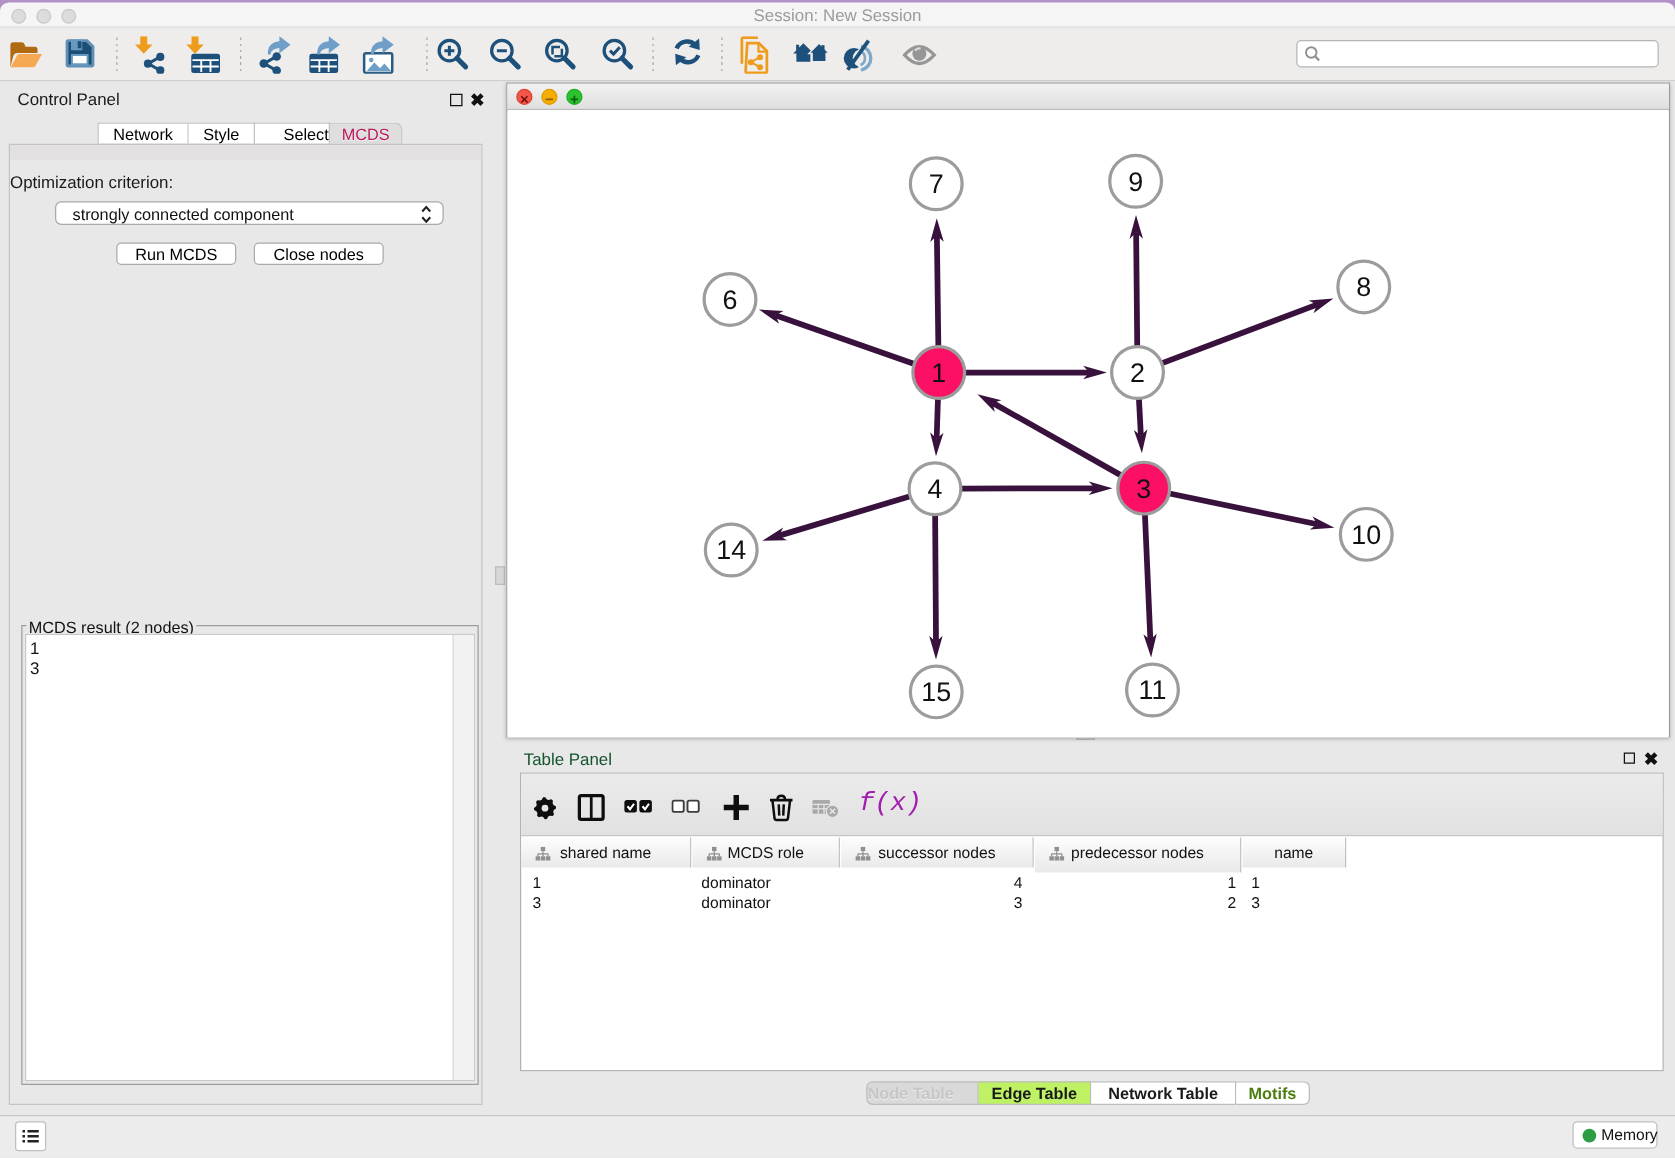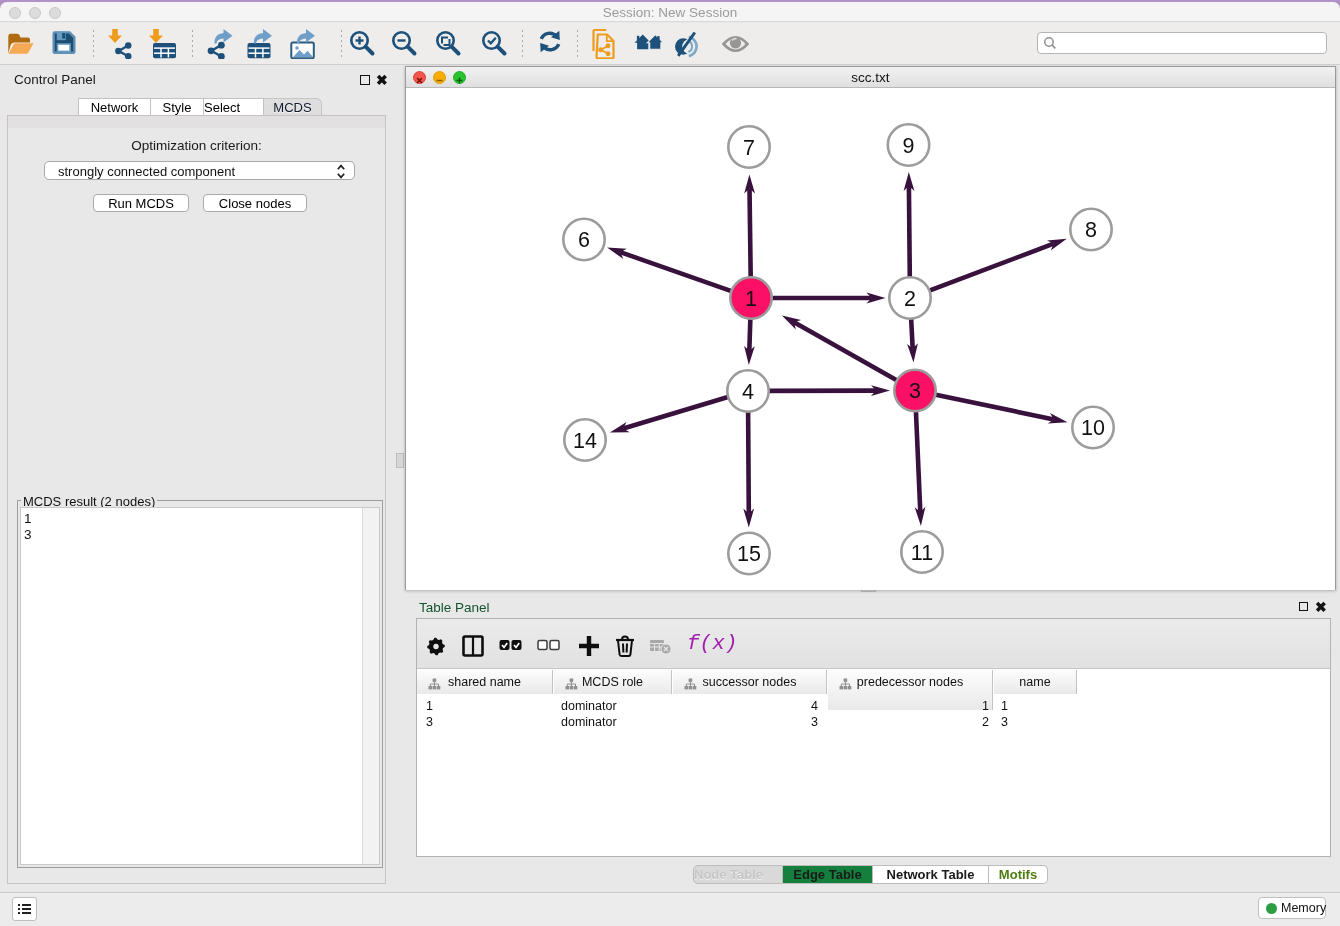--- a/index.html
+++ b/index.html
@@ -184,26 +184,26 @@
       <circle cx="6" cy="6" r="4.2" fill="none" stroke="#8f8f8f" stroke-width="1.5"></circle>
       <line x1="9" y1="9" x2="12.3" y2="12.3" stroke="#8f8f8f" stroke-width="1.7"></line>
     </svg></div>
 
 <div class="abs" style="left:14px;top:72px;font-size:13.5px;color:#1a1a1a">Control Panel</div>
 <div class="abs" style="left:360px;top:75px;width:10px;height:10px;border:1.6px solid #111"></div>
 <div class="abs" style="left:376px;top:72px;font-size:14px;font-weight:bold;color:#111">✖</div>
 
 <div class="abs" style="left:78px;top:98px;width:73px;height:18px;background:#fff;border:1px solid #c2c2c2;font-size:13px;text-align:center;line-height:17px">Network</div>
 <div class="abs" style="left:151px;top:98px;width:53px;height:18px;background:#fff;border:1px solid #c2c2c2;border-left:none;font-size:13px;text-align:center;line-height:17px">Style</div>
-<div class="abs" style="left:204px;top:98px;width:60px;height:18px;background:#fff;border:1px solid #c2c2c2;border-left:none;font-size:13px;text-align:left;line-height:17px">Select</div>
-<div class="abs" style="left:264px;top:98px;width:58px;height:18px;background:#dedede;border:1px solid #c6c6c6;border-left:none;border-radius:0 6px 0 0;font-size:13px;text-align:center;line-height:17px;color:#0f172a;text-shadow:0 1px 0 #f8f8f8">MCDS</div>
+<div class="abs" style="left:204px;top:98px;width:60px;height:18px;background:#fff;border:1px solid #c2c2c2;border-left:none;font-size:13px;text-align:right;line-height:17px">Select</div>
+<div class="abs" style="left:264px;top:98px;width:58px;height:18px;background:#dedede;border:1px solid #c6c6c6;border-left:none;border-radius:0 6px 0 0;font-size:13px;text-align:center;line-height:17px;color:#be185d;text-shadow:0 1px 0 #f8f8f8">MCDS</div>
 
 <div class="abs" style="left:7px;top:115px;width:379px;height:769px;border:1px solid #c4c4c4;background:#e9e8e8"></div>
 <div class="abs" style="left:8px;top:116px;width:377px;height:12px;background:#e2e0e0"></div>
-<div class="abs" style="left:8px;top:138px;width:377px;text-align:center;font-size:13.5px;color:#1a1a1a">Optimization criterion:</div>
+<div class="abs" style="left:8px;top:138px;width:377px;text-align:left;font-size:13.5px;color:#1a1a1a">Optimization criterion:</div>
 <div class="abs" style="left:44px;top:161px;width:311px;height:19px;background:#fff;border:1px solid #a9a9a9;border-radius:5px">
   <div style="position:absolute;left:13px;top:2px;font-size:13px;color:#111">strongly connected component</div>
   <div style="position:absolute;right:8px;top:2px"><svg width="10" height="15" viewBox="0 0 10 15" style="">
         <g fill="none" stroke="#222" stroke-width="1.7">
           <path d="M1.8 5.2 L5 1.6 L8.2 5.2"></path>
           <path d="M1.8 9.8 L5 13.4 L8.2 9.8"></path>
         </g>
       </svg></div>
 </div>
 <div class="abs" style="left:93px;top:194px;width:96px;height:18px;background:#fff;border:1px solid #ababab;border-radius:4px;font-size:13px;text-align:center;line-height:17px">Run MCDS</div>
@@ -213,21 +213,20 @@
 <div class="abs" style="left:21px;top:494px;background:#e9e8e8;padding:0 2px;font-size:13px;color:#111">MCDS result (2 nodes)</div>
 <div class="abs" style="left:20px;top:507px;width:360px;height:358px;background:#fff;border:1px solid #c9c9c9"></div>
 <div class="abs" style="left:362px;top:508px;width:17px;height:356px;background:#f2f2f2;border-left:1px solid #dcdcdc"></div>
 <div class="abs" style="left:24px;top:511px;font-size:13.5px;color:#111;line-height:16px">1<br>3</div>
 
 <div class="abs" style="left:396px;top:453px;width:8px;height:15px;background:#d7d7d7;border:1px solid #bdbdbd"></div>
 <div class="abs" style="left:861px;top:585px;width:15px;height:7px;background:#d7d7d7;border:1px solid #bdbdbd"></div>
 
 <div class="abs" style="left:405px;top:66px;width:931px;height:524px;border:1px solid #9a9a9a;background:#fff;box-shadow:0 1px 3px rgba(0,0,0,0.25)">
   <div style="position:absolute;left:0;top:0;width:100%;height:21px;background:linear-gradient(#f2f2f2,#dfdfdf);border-bottom:1px solid #b9b9b9"></div>
-  <div style="position:absolute;left:0;top:3px;width:100%;text-align:center;font-size:13.5px;color:#111">scc.txt</div>
   <div style="position:absolute;left:7px;top:4px;width:13px;height:13px;border-radius:50%;background:#f25648;border:1px solid #dd4437"><svg width="11" height="11" viewBox="0 0 11 11" style="">
         <path d="M3 3 l5 5 m0 -5 l-5 5" stroke="#750b06" stroke-width="1.3"></path>
       </svg></div>
   <div style="position:absolute;left:27px;top:4px;width:13px;height:13px;border-radius:50%;background:#f7ad00;border:1px solid #e09c00"><svg width="11" height="11" viewBox="0 0 11 11" style="">
         <line x1="2.5" y1="5.5" x2="8.5" y2="5.5" stroke="#8f5f00" stroke-width="1.4"></line>
       </svg></div>
   <div style="position:absolute;left:47px;top:4px;width:13px;height:13px;border-radius:50%;background:#2ac22e;border:1px solid #1fae24"><svg width="11" height="11" viewBox="0 0 11 11" style="">
         <path d="M5.5 2.5 v6 M2.5 5.5 h6" stroke="#0b6010" stroke-width="1.4"></path>
       </svg></div>
   <div style="position:absolute;left:0;top:22px;width:929px;height:501px;background:#fff;overflow:hidden">
@@ -387,21 +386,21 @@
           </g>
           <g stroke="#909090" stroke-width="1">
             <line x1="6.4" y1="3.9" x2="6.4" y2="8"></line>
             <line x1="2.3" y1="6" x2="10.5" y2="6"></line>
             <line x1="2.3" y1="6" x2="2.3" y2="8"></line>
             <line x1="10.5" y1="6" x2="10.5" y2="8"></line>
           </g>
         </svg></div>
       <div style="position:absolute;left:0;right:0;top:5px;text-align:center;font-size:12.5px;color:#111">successor nodes</div>
     </div>
-    <div style="position:absolute;left:411px;top:0;width:165px;height:40px;border-right:1px solid #c3c3c3;background:linear-gradient(#fdfdfd,#e9e9e9)">
+    <div style="position:absolute;left:411px;top:0;width:165px;height:28px;border-right:1px solid #c3c3c3;background:linear-gradient(#fdfdfd,#e9e9e9)">
       <div style="position:absolute;left:11px;top:6px"><svg width="13" height="12" viewBox="0 0 13 12" style="">
           <g fill="#909090">
             <rect x="4.6" y="0.5" width="3.6" height="3.4"></rect>
             <rect x="0.5" y="8" width="3.6" height="3.4"></rect>
             <rect x="4.6" y="8" width="3.6" height="3.4"></rect>
             <rect x="8.7" y="8" width="3.6" height="3.4"></rect>
           </g>
           <g stroke="#909090" stroke-width="1">
             <line x1="6.4" y1="3.9" x2="6.4" y2="8"></line>
             <line x1="2.3" y1="6" x2="10.5" y2="6"></line>
@@ -422,21 +421,21 @@
     <div style="position:absolute;left:411px;width:161px;top:4px;text-align:right">1</div>
     <div style="position:absolute;left:584px;top:4px">1</div>
     <div style="position:absolute;left:9px;top:20px">3</div>
     <div style="position:absolute;left:144px;top:20px">dominator</div>
     <div style="position:absolute;left:256px;width:145px;top:20px;text-align:right">3</div>
     <div style="position:absolute;left:411px;width:161px;top:20px;text-align:right">2</div>
     <div style="position:absolute;left:584px;top:20px">3</div>
   </div>
 
 <div class="abs" style="left:693px;top:865px;width:90px;height:19px;background:#d9d9d9;border:1px solid #bcbcbc;border-radius:5px 0 0 5px;font-size:13px;font-weight:bold;line-height:18px;color:#c6c6c6;text-shadow:0 1px 0 #f2f2f2">Node Table</div>
-<div class="abs" style="left:783px;top:865px;width:90px;height:19px;background:#15803d;border:1px solid #bcbcbc;border-left:none;font-size:13px;font-weight:bold;text-align:center;line-height:18px;color:#1a1a1a">Edge Table</div>
+<div class="abs" style="left:783px;top:865px;width:90px;height:19px;background:#bef264;border:1px solid #bcbcbc;border-left:none;font-size:13px;font-weight:bold;text-align:center;line-height:18px;color:#1a1a1a">Edge Table</div>
 <div class="abs" style="left:873px;top:865px;width:116px;height:19px;background:#fff;border:1px solid #bcbcbc;border-left:none;font-size:13px;font-weight:bold;text-align:center;line-height:18px;color:#1a1a1a">Network Table</div>
 <div class="abs" style="left:989px;top:865px;width:59px;height:19px;background:#fff;border:1px solid #bcbcbc;border-left:none;border-radius:0 5px 5px 0;font-size:13px;font-weight:bold;text-align:center;line-height:18px;color:#4d7c0f">Motifs</div>
 
 <div class="abs" style="left:0;top:892px;width:1340px;height:34px;background:#ececec;border-top:1px solid #c9c9c9"></div>
 <div class="abs" style="left:12px;top:897px;width:25px;height:24px;background:#fff;border:1px solid #bfbfbf;border-radius:3px">
   <svg width="23" height="22" viewBox="0 0 23 22" style="">
       <g fill="#222">
         <rect x="5" y="6" width="2" height="2"></rect>
         <rect x="5" y="10" width="2" height="2"></rect>
         <rect x="5" y="14" width="2" height="2"></rect>

